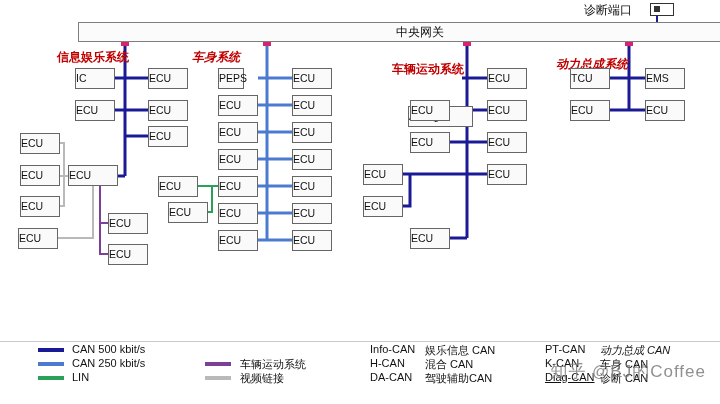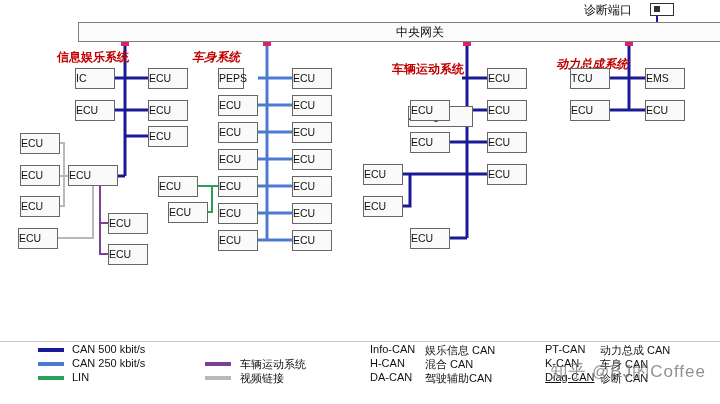--- a/index.html
+++ b/index.html
@@ -145,20 +145,20 @@
       <span class="legend-text" style="left: 240px; top: 357px;">车辆运动系统</span>
       <div class="legend-swatch" style="left: 205px; top: 376px; background: rgb(185, 185, 185);"></div>
       <span class="legend-text" style="left: 240px; top: 371px;">视频链接</span>
       <span class="legend-text" style="left: 370px; top: 343px;">Info-CAN</span>
       <span class="legend-text" style="left: 425px; top: 343px;">娱乐信息 CAN</span>
       <span class="legend-text" style="left: 370px; top: 357px;">H-CAN</span>
       <span class="legend-text" style="left: 425px; top: 357px;">混合 CAN</span>
       <span class="legend-text" style="left: 370px; top: 371px;">DA-CAN</span>
       <span class="legend-text" style="left: 425px; top: 371px;">驾驶辅助CAN</span>
       <span class="legend-text" style="left: 545px; top: 343px;">PT-CAN</span>
-      <span class="legend-text" style="left: 600px; top: 343px;">动力总成 CAN</span>
+      <span class="legend-text" style="left: 600px; top: 343px; font-style: italic;">动力总成 CAN</span>
       <span class="legend-text" style="left: 545px; top: 357px;">K-CAN</span>
       <span class="legend-text" style="left: 600px; top: 357px;">车身 CAN</span>
       <span class="legend-text" style="left: 545px; top: 371px; text-decoration: underline;">Diag-CAN</span>
       <span class="legend-text" style="left: 600px; top: 371px;">诊断 CAN</span>
     </div>
   <div class="watermark">知乎 @BJ的Coffee</div>
 </div>
 
 </body></html>

